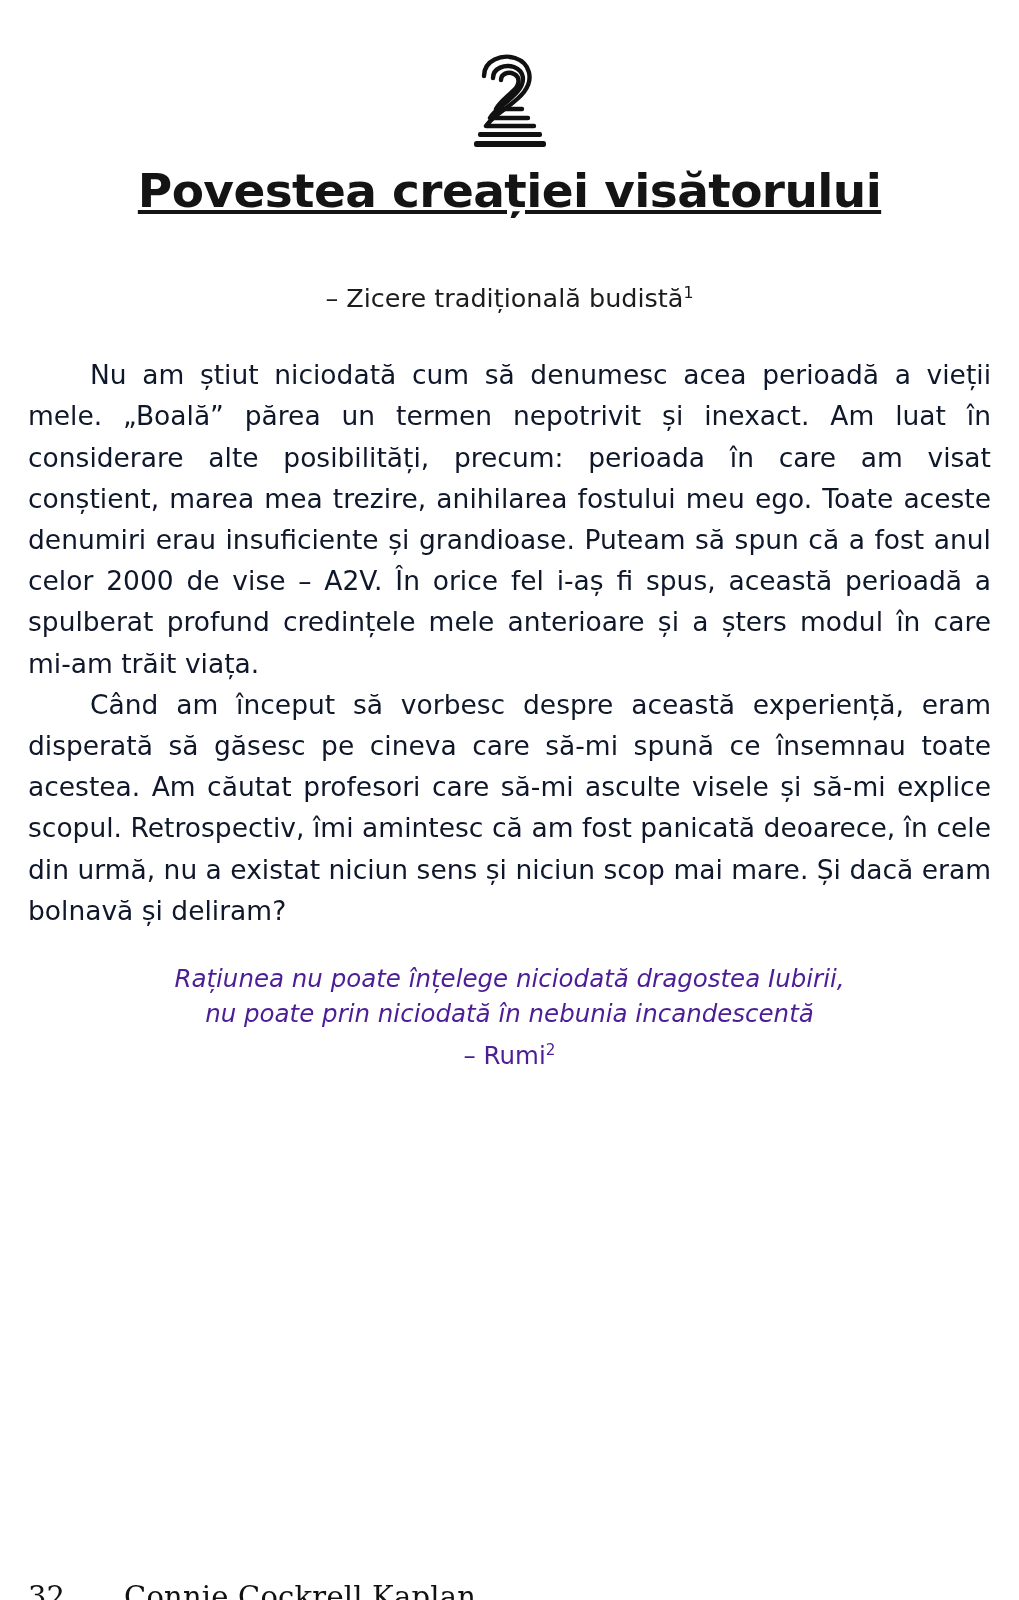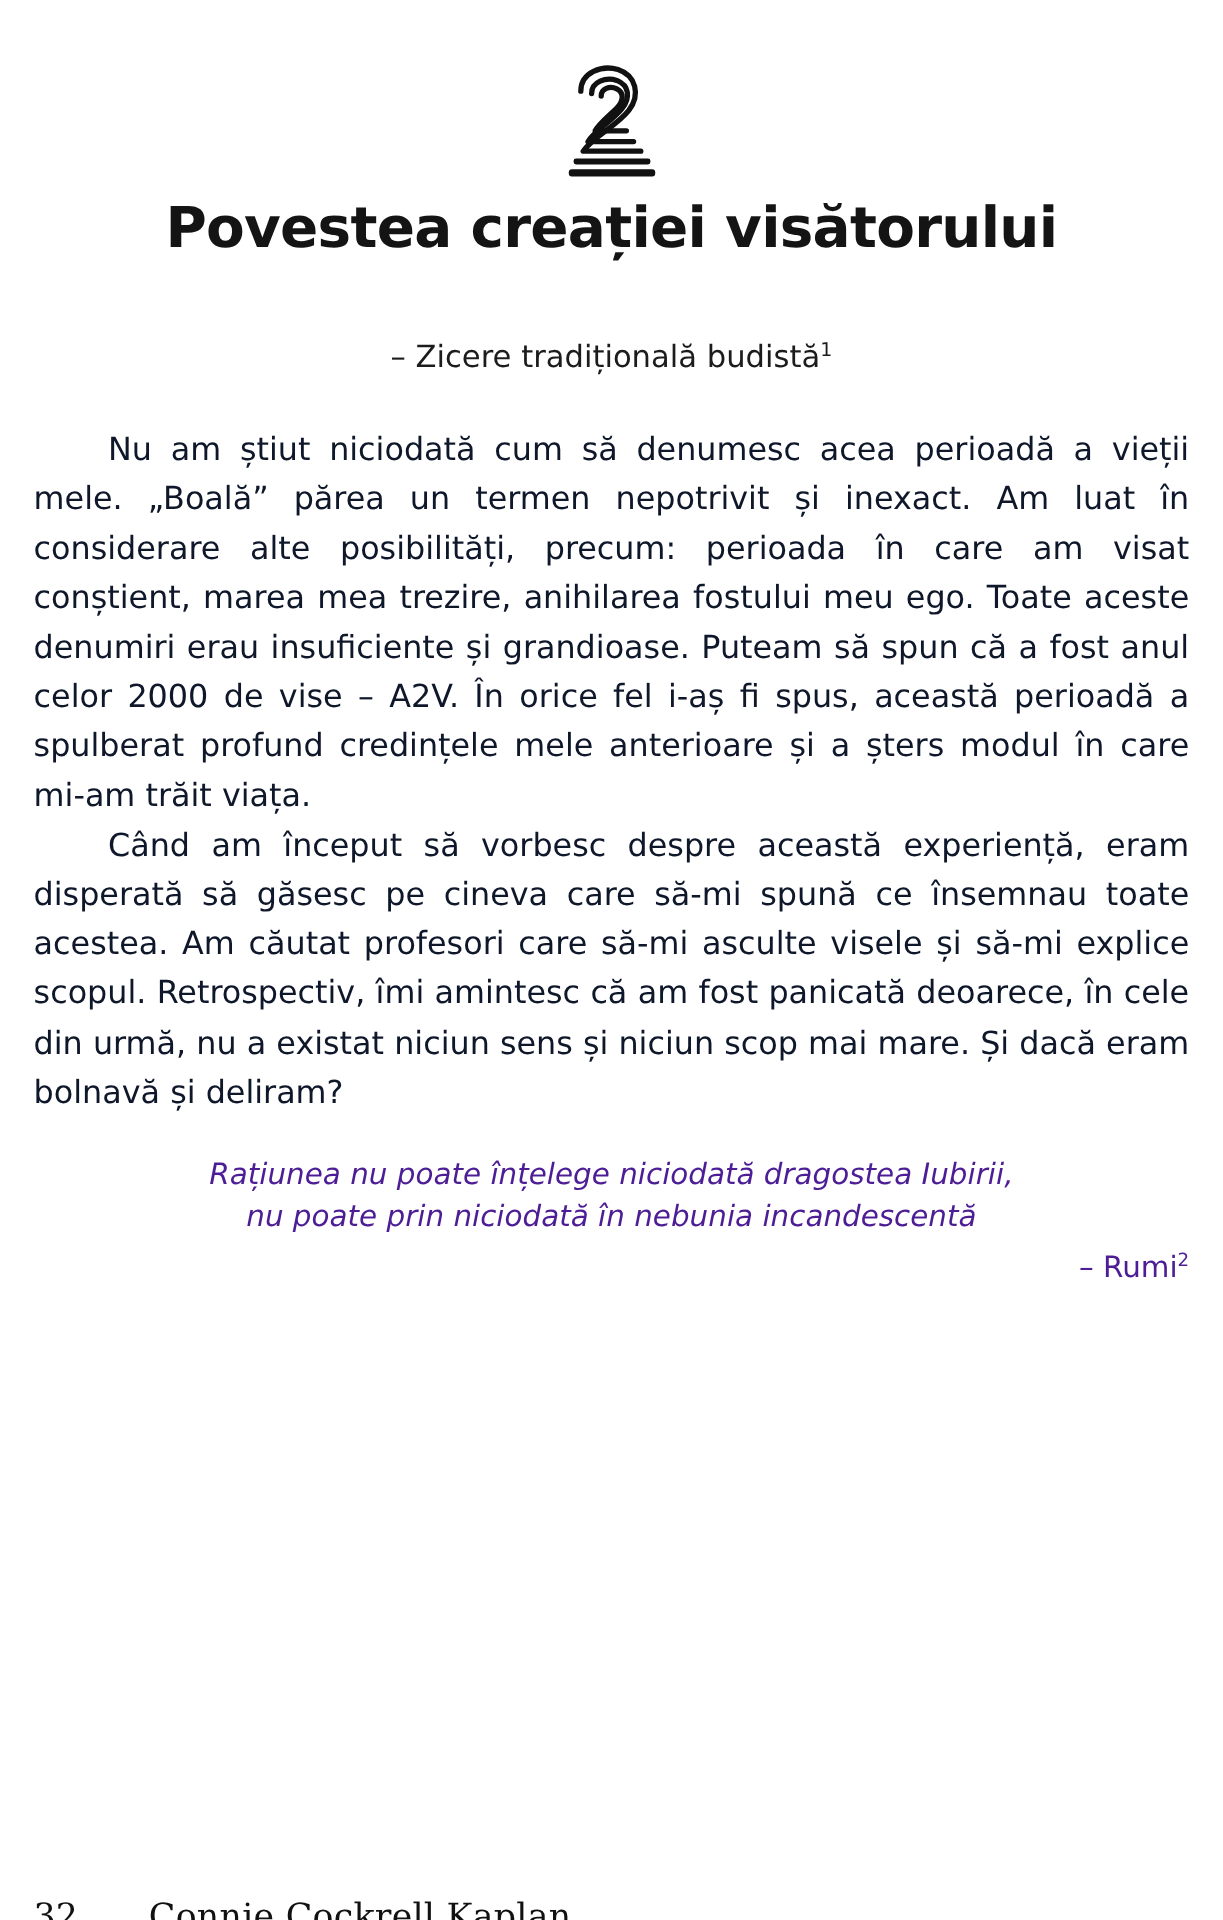--- a/index.html
+++ b/index.html
@@ -37,20 +37,21 @@
   
   .chapter-title {
     text-align: center;
     font-family: "DejaVu Sans", sans-serif;
     font-weight: 700;
     font-size: 47px;
     letter-spacing: -0.6px;
     color: #141414;
     margin: 6px 0 0 0;
     line-height: 1.15;
+    text-decoration: underline;
   }
 
   
   .epigraph-top {
     margin-top: 62px;
     text-align: center;
     font-size: 25.5px;
     line-height: 1.42;
     color: #1c1c1c;
   }
@@ -87,21 +88,20 @@
     margin-top: 30px;
     text-align: center;
     font-style: italic;
     font-size: 24.5px;
     line-height: 1.44;
     color: #4c1d95;
   }
   .epigraph-bottom .attrib {
     font-style: normal;
     margin-top: 6px;
-    text-align: right;
   }
 
   
   .footer {
     position: absolute;
     left: 28px;
     right: 28px;
     bottom: 34px;
     display: flex;
     align-items: baseline;

